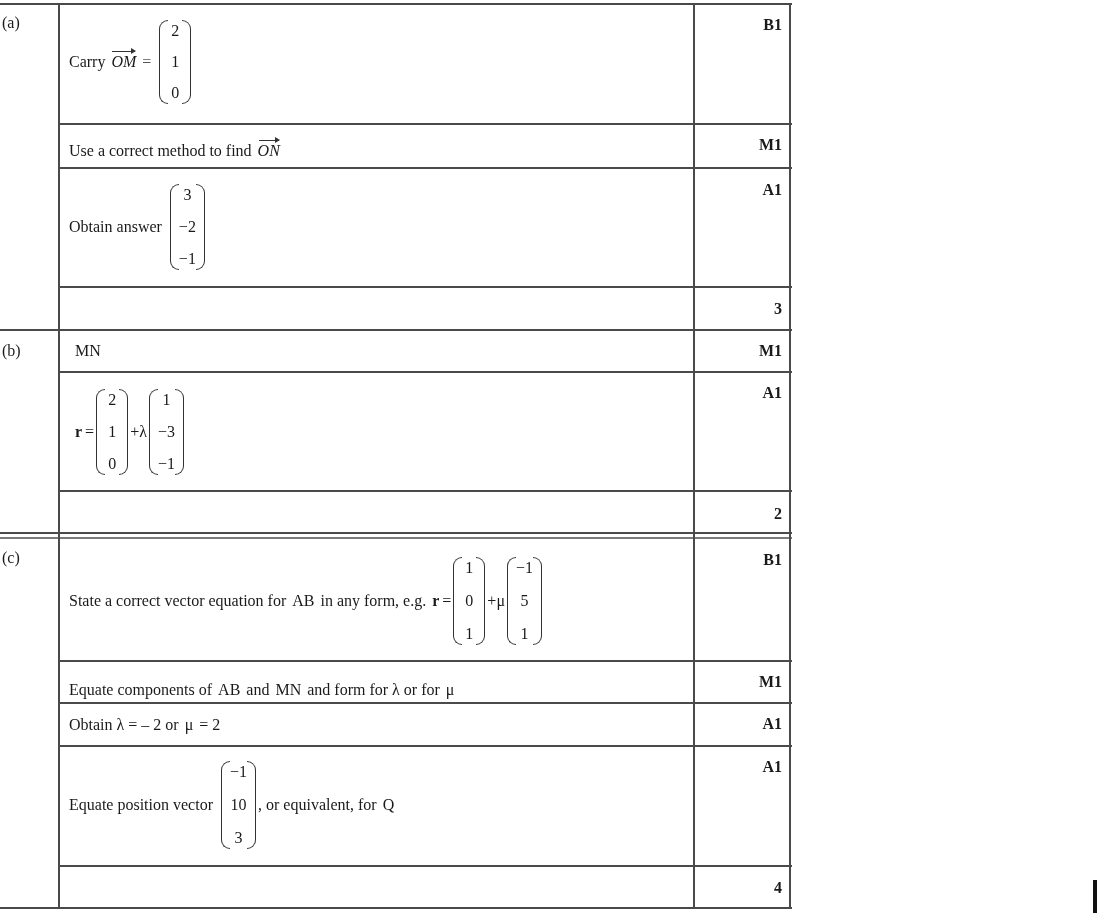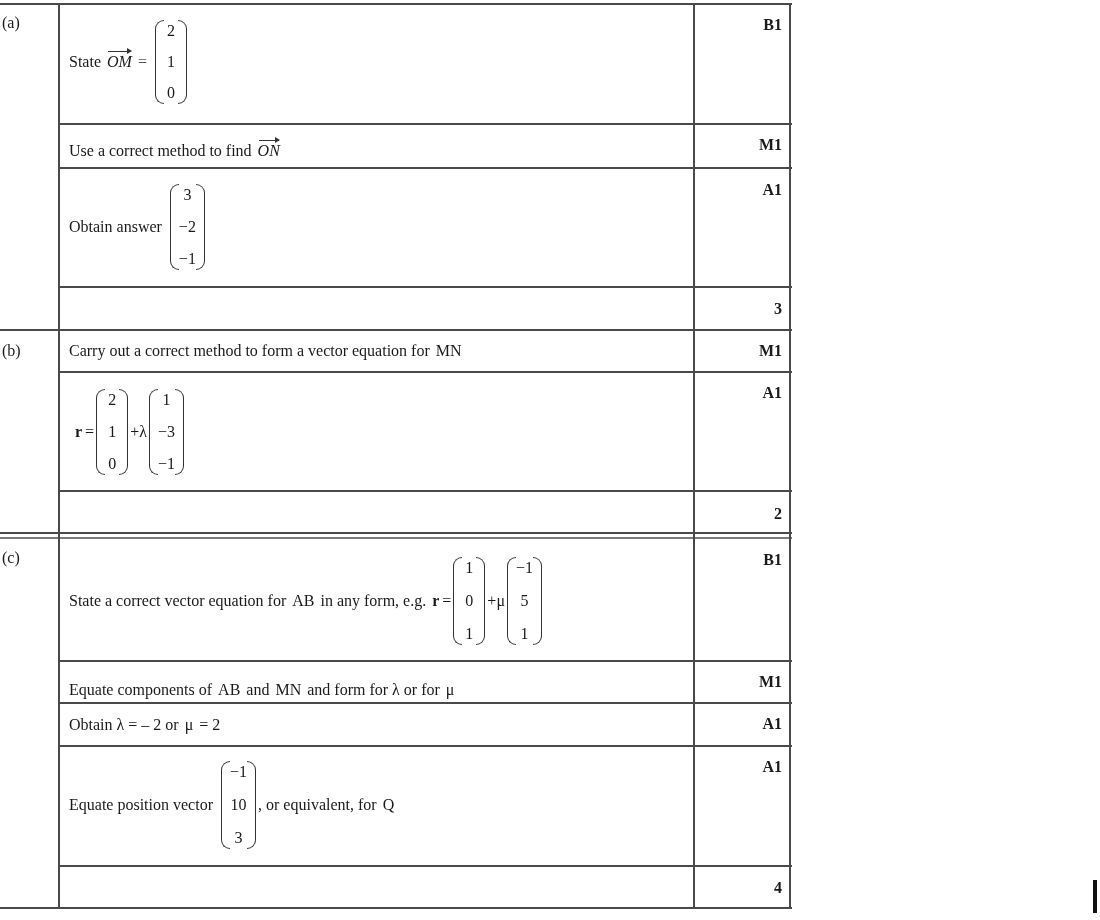--- a/index.html
+++ b/index.html
@@ -45,21 +45,21 @@
 <div class="hline" style="left:58px;top:865px;width:734px;"></div>
 <div class="hline" style="left:0;top:907px;width:792px;"></div>
 
 <div class="vline" style="left:58px;top:3px;height:906px;"></div>
 <div class="vline" style="left:693px;top:3px;height:906px;"></div>
 <div class="vline" style="left:789px;top:3px;height:906px;"></div>
 
 <div class="part-label" style="top:14px;">(a)</div>
 
 <div class="row-text" style="top:16px;height:92px;">
-  <span>State</span>
+  <span>Carry</span>
     <span class="sp"></span>
   <span class="overarrow">OM</span>
     <span class="sp"></span>
   <span style="color:#555;">=</span>
     <span class="sp"></span>
   <span class="vec" style="height:84px;">
     <span>2</span>
     <span>1</span>
     <span>0</span>
   </span>
@@ -82,21 +82,20 @@
     <span>−1</span>
   </span>
 </div>
 <div class="mark" style="top:181px;">A1</div>
 
 <div class="mark" style="top:300px;">3</div>
 
 <div class="part-label" style="top:342px;">(b)</div>
 
 <div class="row-text" style="top:331px;height:40px;">
-  <span>Carry out a correct method to form a vector equation for</span>
     <span class="sp"></span>
   <span class="it">MN</span>
 </div>
 <div class="mark" style="top:342px;">M1</div>
 
 <div class="row-text" style="top:385px;height:94px;">
     <span class="sp"></span>
   <span class="bold">r</span>
     <span class="sp" style="width:3px;"></span>
   <span>=</span>

